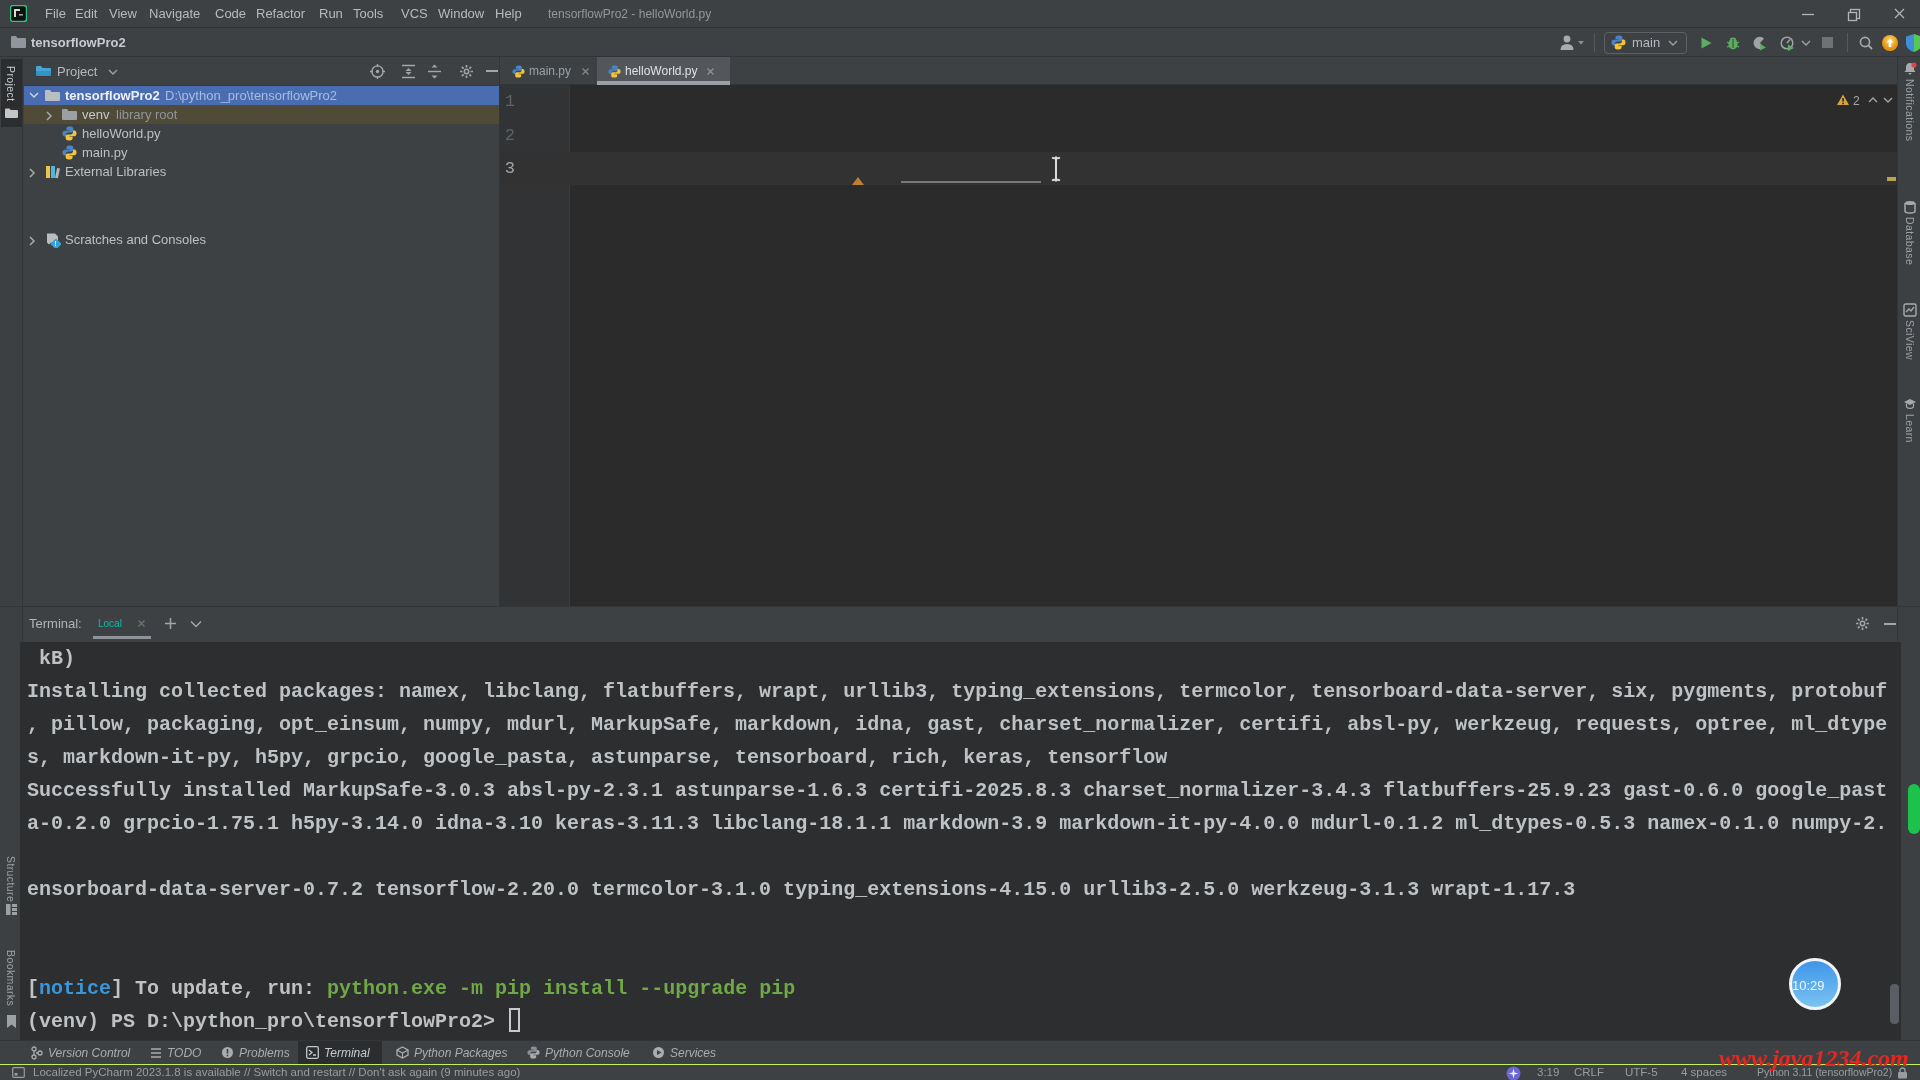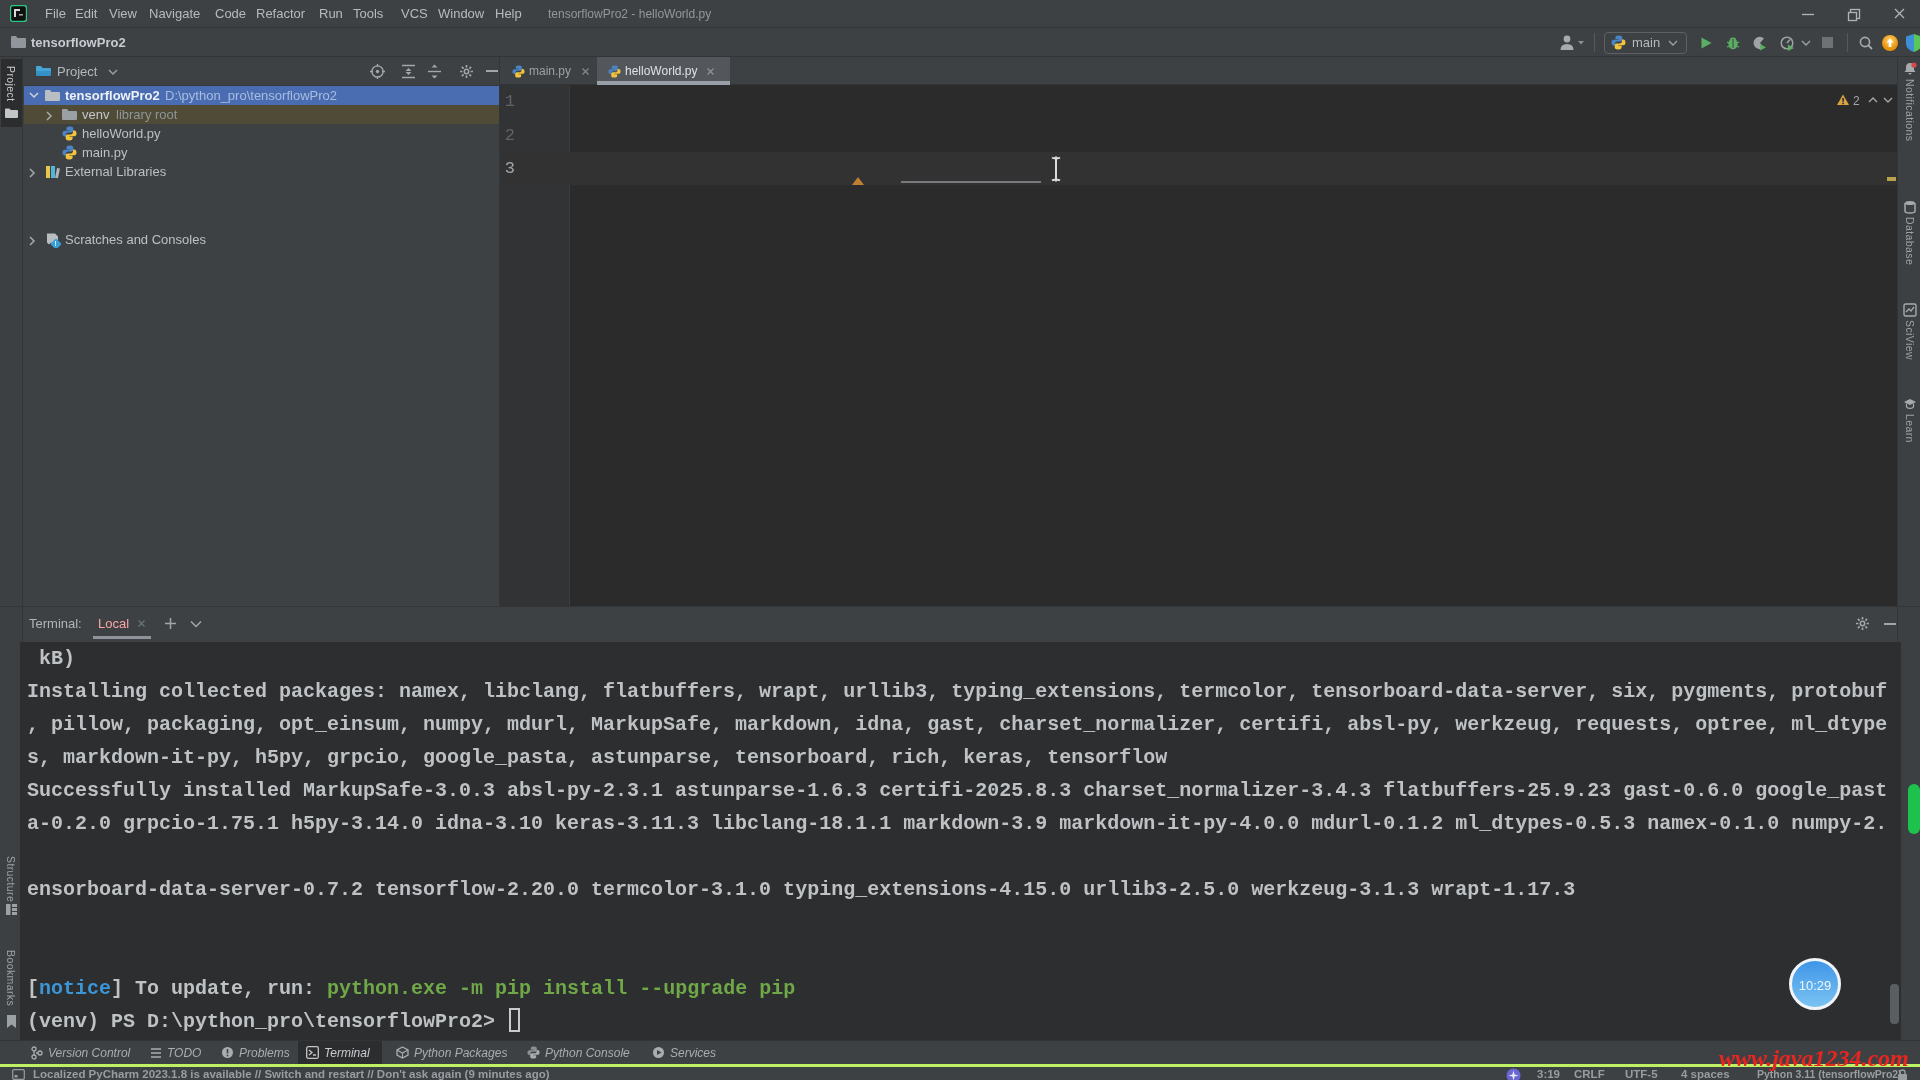--- a/index.html
+++ b/index.html
@@ -23,21 +23,21 @@
   #tabbar { position:absolute; left:0; top:0; width:1397px; height:28px; background:#3d4144; border-bottom:1px solid #313538; }
   
   #rstripe { left:1897px; top:57px; width:23px; height:1005px; background:#3c4043; border-left:1px solid #333639; }
   
   #termhead { left:24px; top:607px; width:1873px; height:35px; background:#3d4144; }
   #termbody { left:20px; top:642px; width:1881px; height:398px; background:#2c2e30; }
   .tline { position:absolute; left:7px; white-space:pre; font-family:"Liberation Mono", monospace; font-size:20px; line-height:33px; color:#bfc2c4; font-weight:bold; letter-spacing:0px; }
   
   #toolwin { left:0; top:1040px; width:1920px; height:24px; background:#3d4144; border-top:1px solid #313538; }
   .twbtn { position:absolute; top:0; height:24px; line-height:24px; font-size:12px; color:#a9adb0;font-style:italic; }
-  #statusbar { left:0; top:1064px; width:1920px; height:16px; background:#3d4144; border-top:3px solid #bef264;font-weight:bold; }
+  #statusbar { left:0; top:1064px; width:1920px; height:16px; background:#3d4144; border-top:1px solid #bef264; }
   .sbtext { position:absolute; top:0; height:15px; line-height:15px; font-size:11.5px; color:#989da1; }
 </style>
 </head>
 <body>
 <div class="abs" id="titlebar">
   <svg class="abs" style="left:10px;top:5px" width="17" height="17" viewBox="0 0 17 17">
     <rect x="0.5" y="0.5" width="16" height="16" rx="2.5" fill="#101010" stroke="#27c87f" stroke-width="1.4"></rect>
     <rect x="4" y="4" width="6" height="2" fill="#d9d9d9"></rect>
     <rect x="4" y="4" width="2" height="8" fill="#d9d9d9"></rect>
     <rect x="9" y="9" width="4" height="1.6" fill="#9aa0a3"></rect>
@@ -307,21 +307,21 @@
   <svg class="abs" style="left:5px;top:340px" width="14" height="14" viewBox="0 0 14 14">
     <path d="M7 2 L13 5 L7 8 L1 5 Z" fill="#a6aaad"></path>
     <path d="M3.5 6.5 v3 c0 1 1.6 1.8 3.5 1.8 s3.5-0.8 3.5-1.8 v-3" fill="none" stroke="#a6aaad" stroke-width="1.2"></path>
   </svg>
   <div class="vtext" style="left:6px;top:357px;">Learn</div>
 </div>
 <div class="abs" style="left:0;top:606px;width:1920px;height:1px;background:#323639"></div>
 <div class="abs" style="left:499px;top:57px;width:1px;height:550px;background:#323639"></div>
 <div class="abs" id="termhead">
   <span class="abs" style="left:5px;top:0;height:33px;line-height:33px;font-size:13px;color:#b0b4b8;">Terminal:</span>
-  <span class="abs" style="left:74px;top:0;height:33px;line-height:33px;font-size:13px;color:#fca5a5;">Local</span>
+  <span class="abs" style="left:74px;top:0;height:33px;line-height:33px;font-size:10px;color:#14b8a6;">Local</span>
   <svg class="abs" style="left:113px;top:12px" width="9" height="9" viewBox="0 0 9 9">
       <path d="M1.5 1.5 L7.5 7.5 M7.5 1.5 L1.5 7.5" stroke="#6e7377" stroke-width="1.2"></path>
     </svg>
   <div class="abs" style="left:69px;top:29px;width:58px;height:3px;background:#8d9399;"></div>
   <svg class="abs" style="left:140px;top:10px" width="13" height="13" viewBox="0 0 13 13">
       <path d="M6.5 1 v11 M1 6.5 h11" stroke="#a2a6a9" stroke-width="1.5"></path>
     </svg>
   <svg class="abs" style="left:166px;top:13px" width="12" height="8" viewBox="0 0 12 8">
       <path d="M1 1.5 l5 5 l5-5" stroke="#a2a6a9" stroke-width="1.5" fill="none"></path>
     </svg>
@@ -344,21 +344,21 @@
   <div class="tline" style="top:330px">[<span style="color:#3c95d6">notice</span>] To update, run: <span style="color:#70a847">python.exe -m pip install --upgrade pip</span></div>
   <div class="tline" style="top:363px">(venv) PS D:\python_pro\tensorflowPro2&gt; </div>
   <div class="abs" style="left:489px;top:366px;width:11px;height:24px;border:2px solid #c7cacd;"></div>
 
   <div class="abs" style="left:1870px;top:342px;width:9px;height:40px;background:#5a5e62;border-radius:4px;"></div>
 </div>
 
 <div class="abs" style="left:1908px;top:784px;width:12px;height:50px;background:#1dc24d;border-radius:6px;"></div>
 
 <div class="abs" style="left:1789px;top:958px;width:52px;height:52px;border-radius:50%;background:linear-gradient(180deg,#3f95e8,#7ac3f2);border:3px solid #f2f5f7;">
-  <div class="abs" style="left:0;top:17px;width:46px;text-align:center;font-size:13px;color:#eef5fb;">10:29</div>
+  <div class="abs" style="left:0;top:17px;width:46px;font-size:13px;color:#eef5fb;">10:29</div>
 </div>
 <div class="abs" id="toolwin">
   <svg class="abs" style="left:31px;top:5px" width="12" height="14" viewBox="0 0 12 14">
     <circle cx="3" cy="3" r="2" fill="none" stroke="#a9adb0" stroke-width="1.3"></circle>
     <circle cx="3" cy="11" r="2" fill="none" stroke="#a9adb0" stroke-width="1.3"></circle>
     <circle cx="9" cy="7" r="2" fill="none" stroke="#a9adb0" stroke-width="1.3"></circle>
     <path d="M3 5 v4 M5 7 h2" stroke="#a9adb0" stroke-width="1.3" fill="none"></path>
   </svg>
   <span class="twbtn" style="left:48px">Version Control</span>
   <svg class="abs" style="left:150px;top:6px" width="12" height="12" viewBox="0 0 12 12">

